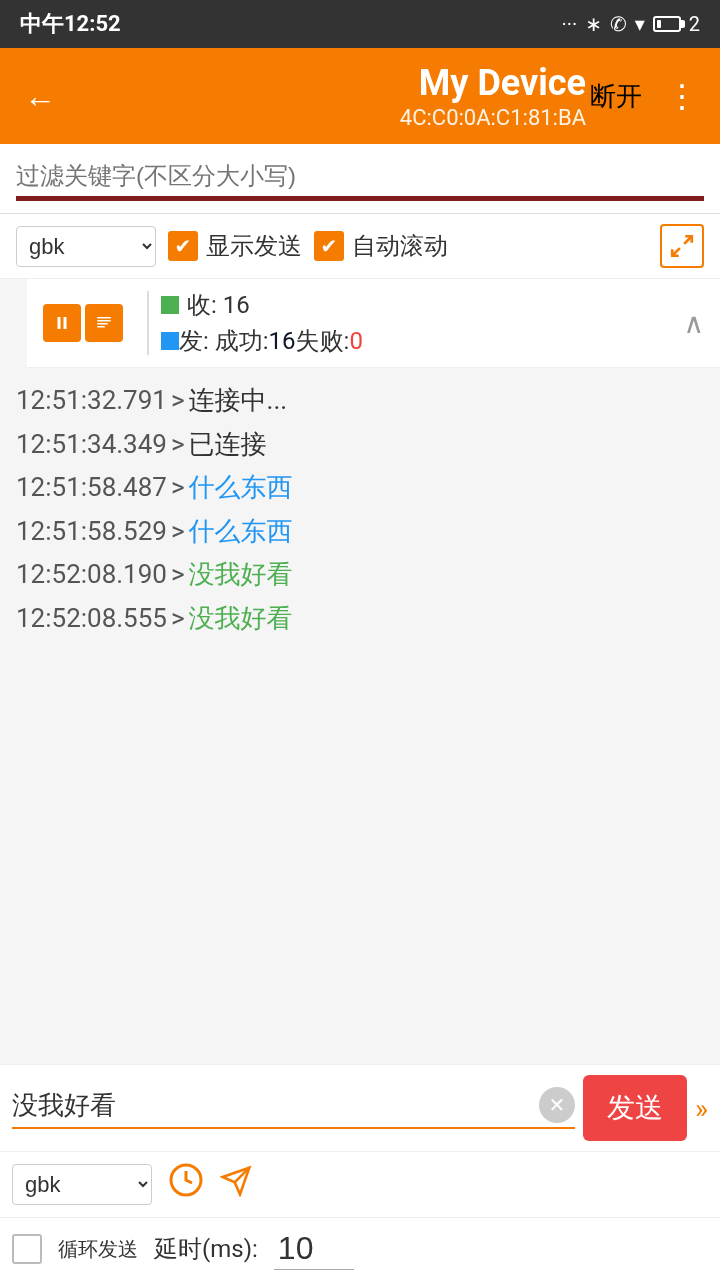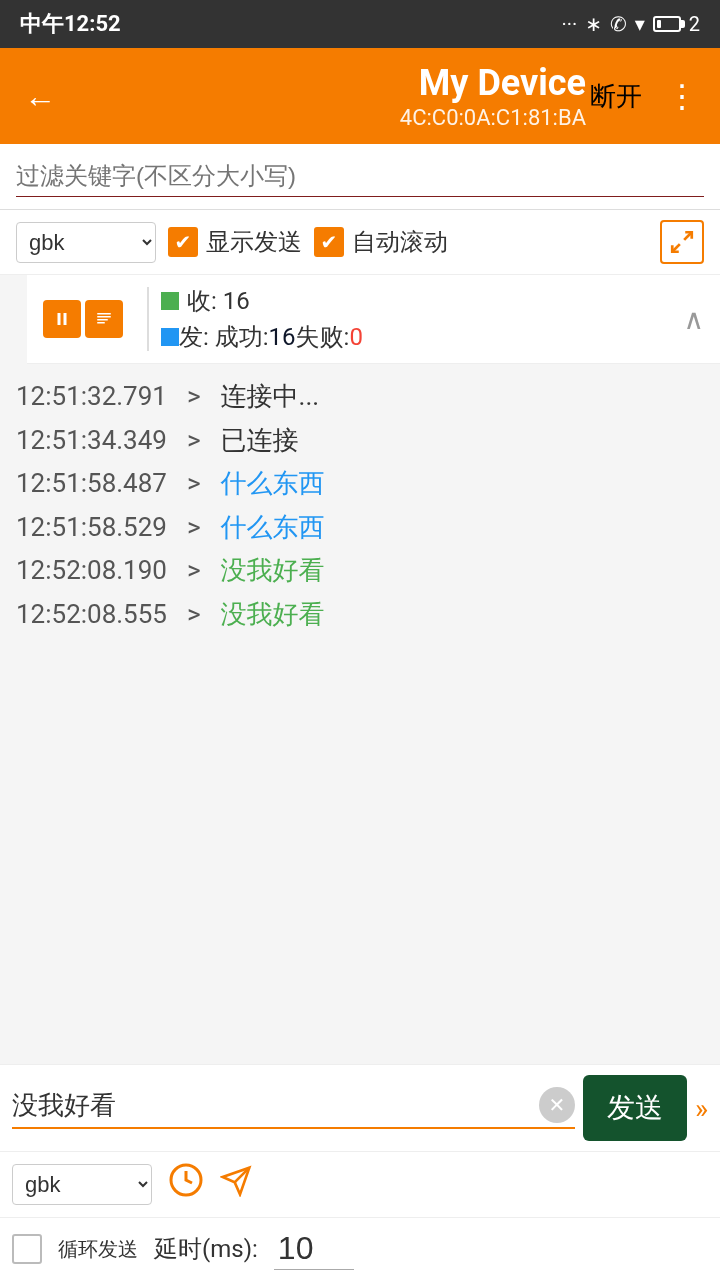--- a/index.html
+++ b/index.html
@@ -111,21 +111,21 @@
 
     
     .filter-bar {
       background: #fff;
       padding: 12px 16px;
       border-bottom: 1px solid #ddd;
     }
     .filter-input {
       width: 100%;
       border: none;
-      border-bottom: 1px solid #7f1d1d;
+      border-bottom: 5px solid #7f1d1d;
       font-size: 24px;
       color: #999;
       padding: 6px 0;
       outline: none;
       background: transparent;
     }
 
     
     .controls-row {
       background: #fff;
@@ -256,21 +256,21 @@
     
     .log-area {
       background: #f5f5f5;
       padding: 12px 16px;
       min-height: 400px;
       font-size: 26px;
       line-height: 1.6;
     }
     .log-entry {
       display: flex;
-      gap: 20px;
+      gap: 4px;
       margin-bottom: 2px;
     }
     .log-time {
       color: #555;
       white-space: nowrap;
       flex-shrink: 0;
     }
     .log-arrow {
       color: #555;
     }
@@ -317,21 +317,21 @@
       border: none;
       display: flex;
       align-items: center;
       justify-content: center;
       cursor: pointer;
       font-size: 20px;
       color: #fff;
       flex-shrink: 0;
     }
     .send-btn {
-      background: #14532d;
+      background: #ef4444;
       color: #fff;
       border: none;
       border-radius: 6px;
       font-size: 28px;
       padding: 14px 24px;
       cursor: pointer;
       flex-shrink: 0;
     }
     .expand-btn {
       color: #F57C00;

